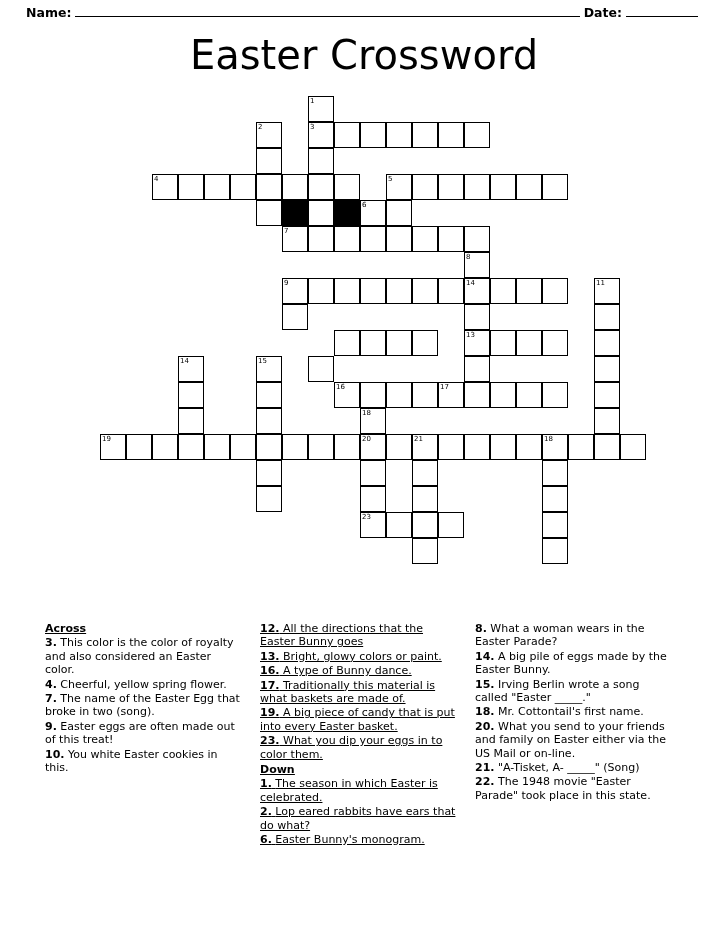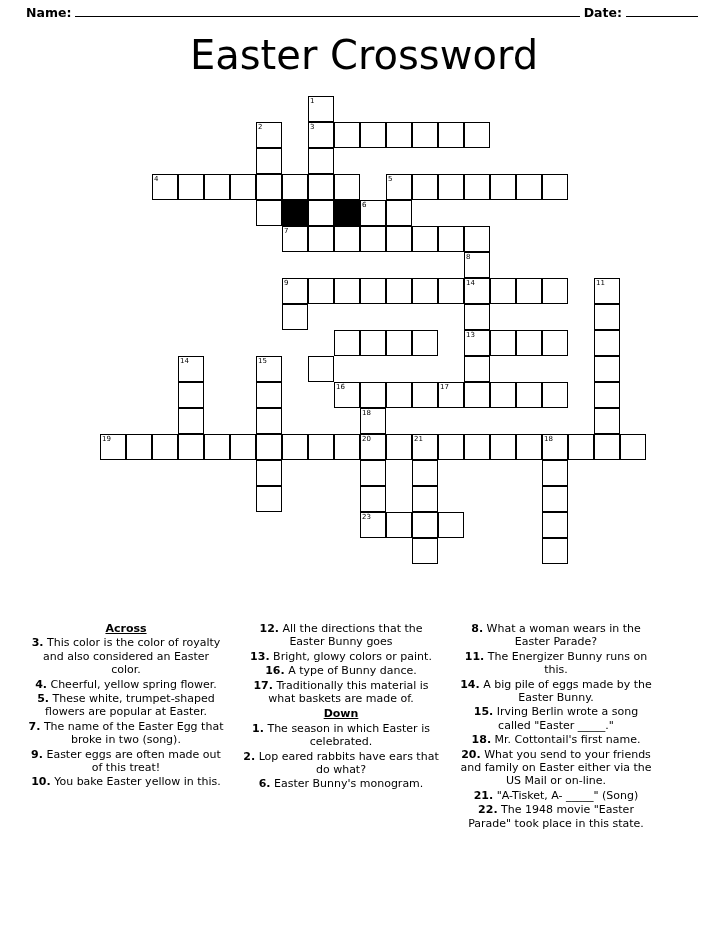--- a/index.html
+++ b/index.html
@@ -83,34 +83,33 @@
     left: 1px;
     font-size: 7px;
     line-height: 8px;
     font-family: "DejaVu Sans", sans-serif;
   }
 
   
   .clues {
     position: absolute;
     top: 622px;
-    left: 28px;
+    left: 45px;
     width: 648px;
     height: 230px;
-    text-align: center;
   }
   .col {
     position: absolute;
     top: 0;
     width: 196px;
     font-size: 11px;
     line-height: 13.4px;
   }
   .col1 { left: 0px; }
-  .col2 { left: 215px; }
+  .col2 { left: 215px; text-decoration: underline; }
   .col3 { left: 430px; }
   .sect-head {
     font-weight: bold;
     text-decoration: underline;
     margin-bottom: 1px;
     font-size: 11px;
   }
   .clue {
     margin-bottom: 1px;
   }
@@ -303,40 +302,40 @@
       <div class="cell" style="left: 412px; top: 442px;"></div>
       <div class="cell" style="left: 542px; top: 442px;"></div>
     </div>
 
   <div class="clues">
 
     <div class="col col1">
       <div class="sect-head">Across</div>
       <div class="clue"><b>3.</b> <span>This color is the color of royalty and also considered an Easter color.</span></div>
       <div class="clue"><b>4.</b> <span>Cheerful, yellow spring flower.</span></div>
-      <div class="clue"><b>5.</b> <span>These white, trumpet-shaped flowers are popular at Easter.</span></div>
       <div class="clue"><b>7.</b> <span>The name of the Easter Egg that broke in two (song).</span></div>
       <div class="clue"><b>9.</b> <span>Easter eggs are often made out of this treat!</span></div>
-      <div class="clue"><b>10.</b> <span>You bake Easter yellow in this.</span></div>
+      <div class="clue"><b>10.</b> <span>You white Easter cookies in this.</span></div>
     </div>
 
     <div class="col col2">
       <div class="clue"><b>12.</b> <span>All the directions that the Easter Bunny goes</span></div>
       <div class="clue"><b>13.</b> <span>Bright, glowy colors or paint.</span></div>
       <div class="clue"><b>16.</b> <span>A type of Bunny dance.</span></div>
       <div class="clue"><b>17.</b> <span>Traditionally this material is what baskets are made of.</span></div>
+      <div class="clue"><b>19.</b> <span>A big piece of candy that is put into every Easter basket.</span></div>
+      <div class="clue"><b>23.</b> <span>What you dip your eggs in to color them.</span></div>
       <div class="sect-head" style="margin-top:2px;">Down</div>
       <div class="clue"><b>1.</b> <span>The season in which Easter is celebrated.</span></div>
       <div class="clue"><b>2.</b> <span>Lop eared rabbits have ears that do what?</span></div>
       <div class="clue"><b>6.</b> <span>Easter Bunny's monogram.</span></div>
     </div>
 
     <div class="col col3">
       <div class="clue"><b>8.</b> <span>What a woman wears in the Easter Parade?</span></div>
-      <div class="clue"><b>11.</b> <span>The Energizer Bunny runs on this.</span></div>
       <div class="clue"><b>14.</b> <span>A big pile of eggs made by the Easter Bunny.</span></div>
       <div class="clue"><b>15.</b> <span>Irving Berlin wrote a song called "Easter _____."</span></div>
       <div class="clue"><b>18.</b> <span>Mr. Cottontail's first name.</span></div>
       <div class="clue"><b>20.</b> <span>What you send to your friends and family on Easter either via the US Mail or on-line.</span></div>
       <div class="clue"><b>21.</b> <span>"A-Tisket, A- _____" (Song)</span></div>
       <div class="clue"><b>22.</b> <span>The 1948 movie "Easter Parade" took place in this state.</span></div>
     </div>
 
   </div>
 

